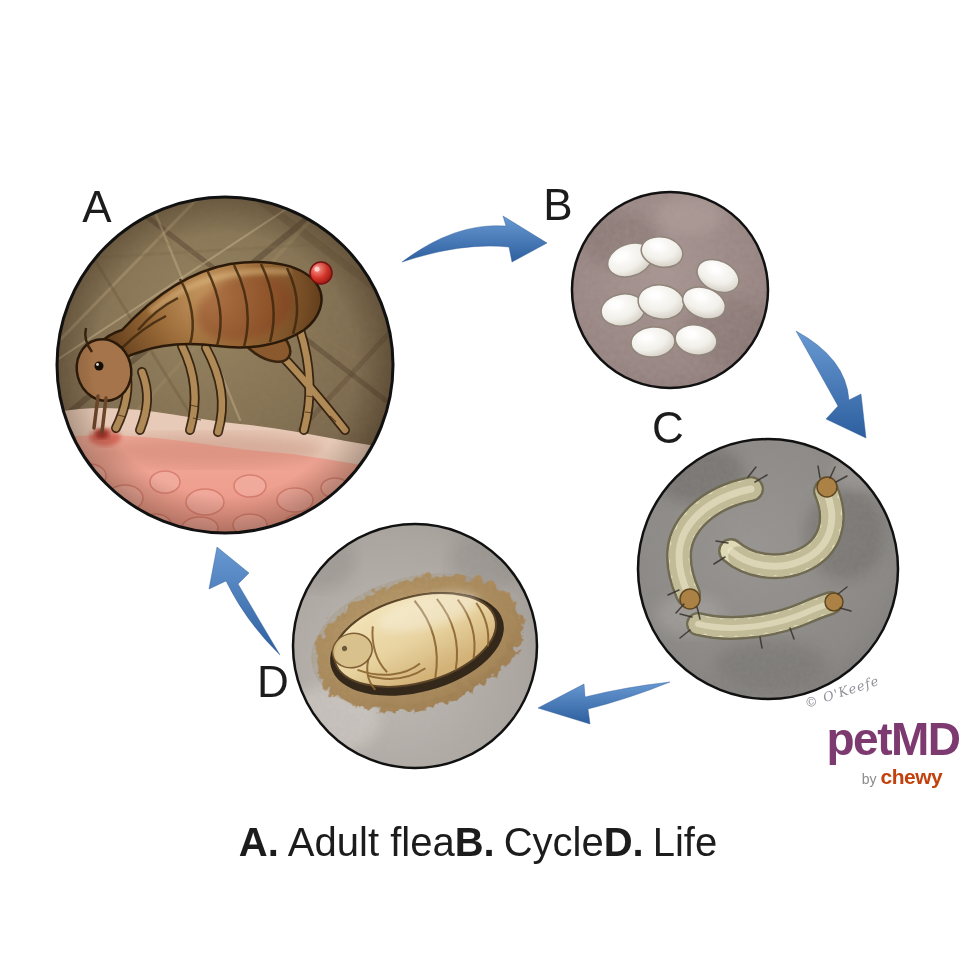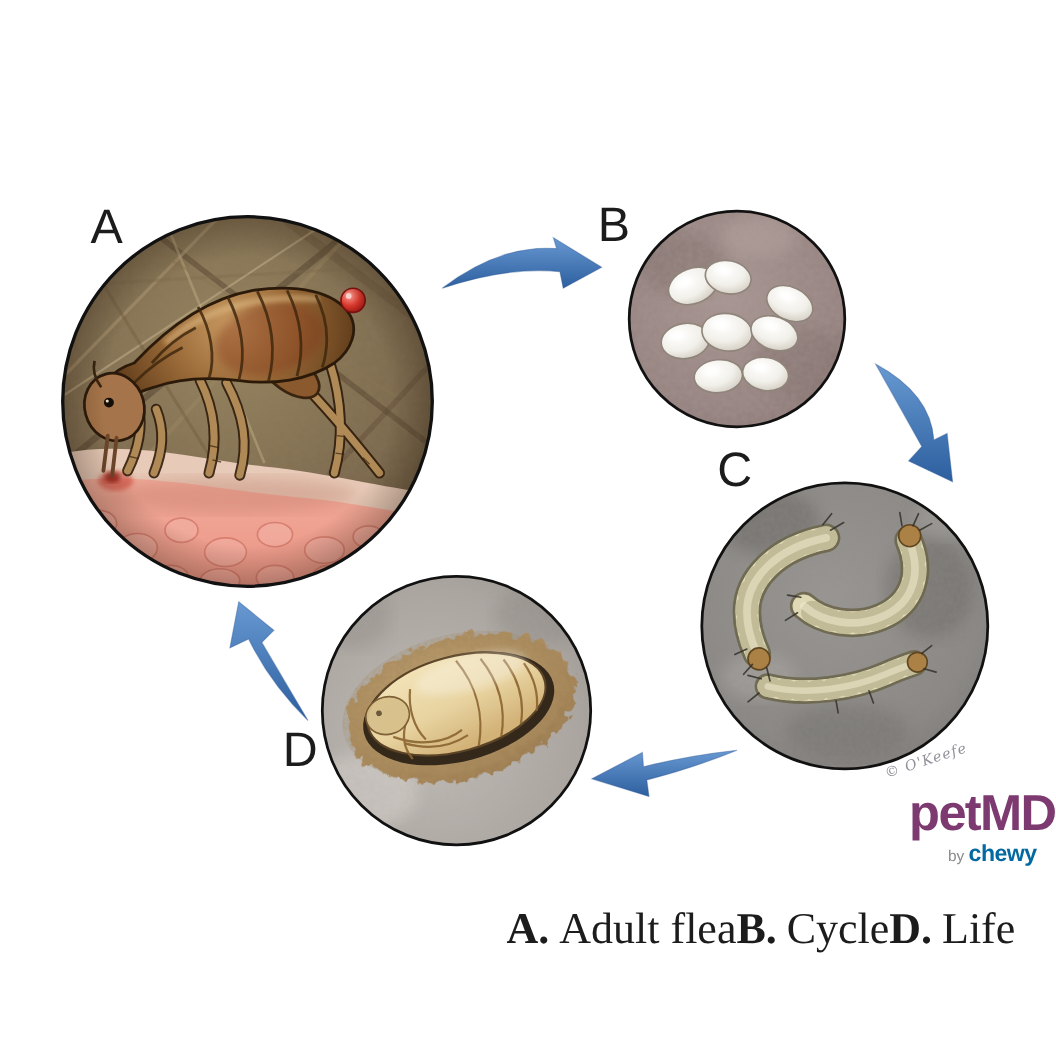--- a/index.html
+++ b/index.html
@@ -23,25 +23,25 @@
   .letter-d{left:273px;top:682px;}
   .signature{
     left:842px;top:692px;
     transform:translate(-50%,-50%) rotate(-18deg);
     font-family:"DejaVu Serif",serif;font-style:italic;
     font-size:13px;color:#93909a;white-space:nowrap;letter-spacing:1px;
   }
   .logo-block{left:893px;top:752px;transform:translate(-50%,-50%);text-align:center;}
   .logo-petmd{font-size:46px;font-weight:700;color:#7d3a70;letter-spacing:-1.5px;line-height:1;}
   .byline{margin-top:3px;font-size:14px;color:#8b8b8b;transform:translateX(9px);white-space:nowrap;}
-  .byline .chewy{font-size:21px;font-weight:800;color:#0369a1;letter-spacing:-0.5px;margin-left:4px;}
+  .byline .chewy{font-size:21px;font-weight:800;color:#c2410c;letter-spacing:-0.5px;margin-left:4px;}
   .legend{
-    left:55px;top:820px;width:868px;
-    display:flex;justify-content:flex-end;align-items:baseline;
-    font-size:40px;color:#1c1c1c;font-family:Liberation Serif, serif;
+    left:44px;top:820px;width:868px;
+    display:flex;justify-content:center;align-items:baseline;
+    font-size:40px;color:#1c1c1c;
   }
   .legend-item{white-space:nowrap;}
   .legend-item .k{font-weight:800;margin-right:9px;}
   .legend-item .v{font-weight:400;}
 </style>
 </head>
 <body>
 
 <div class="canvas">
 

